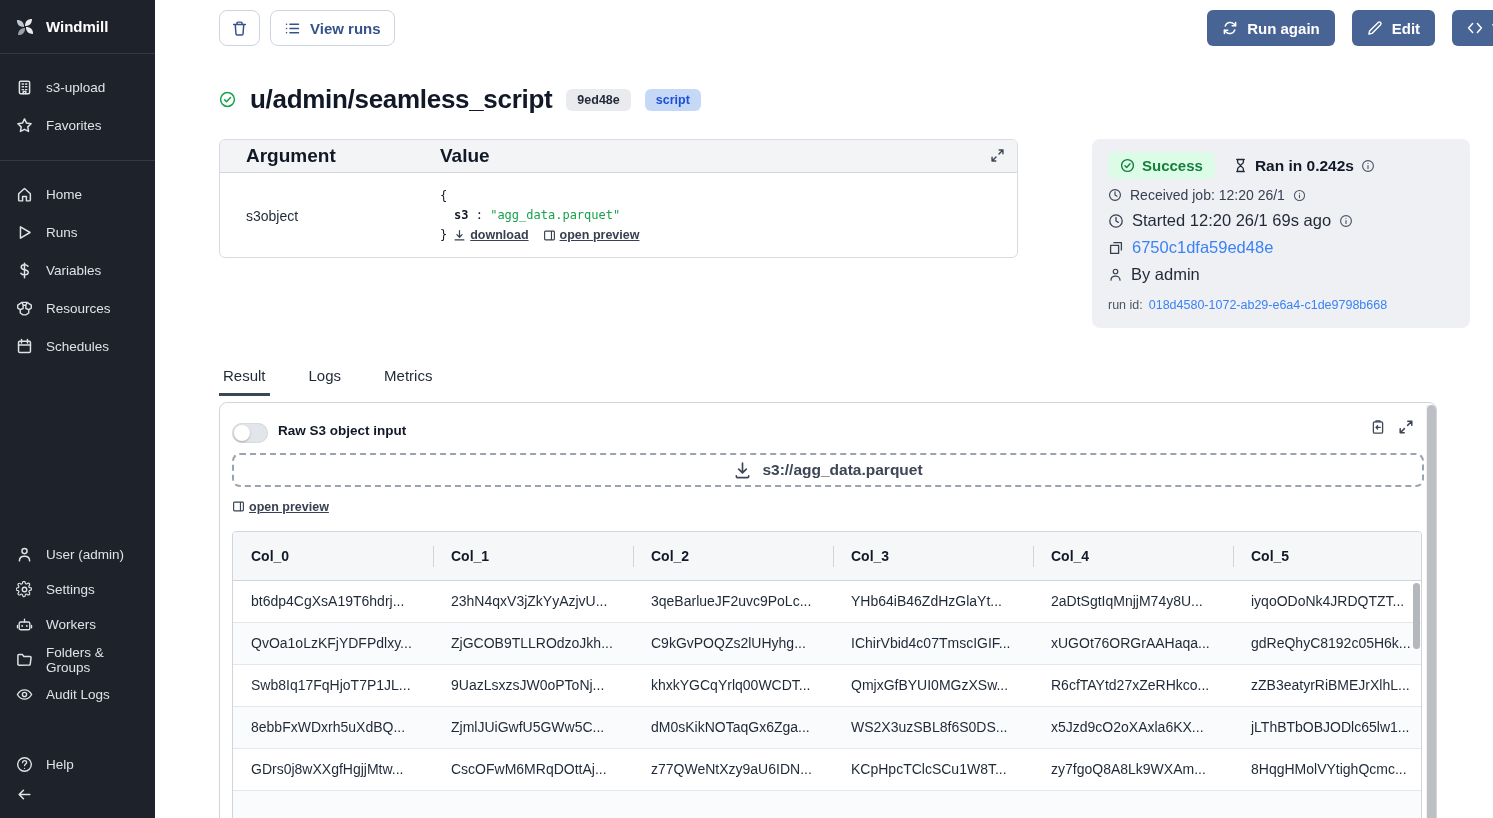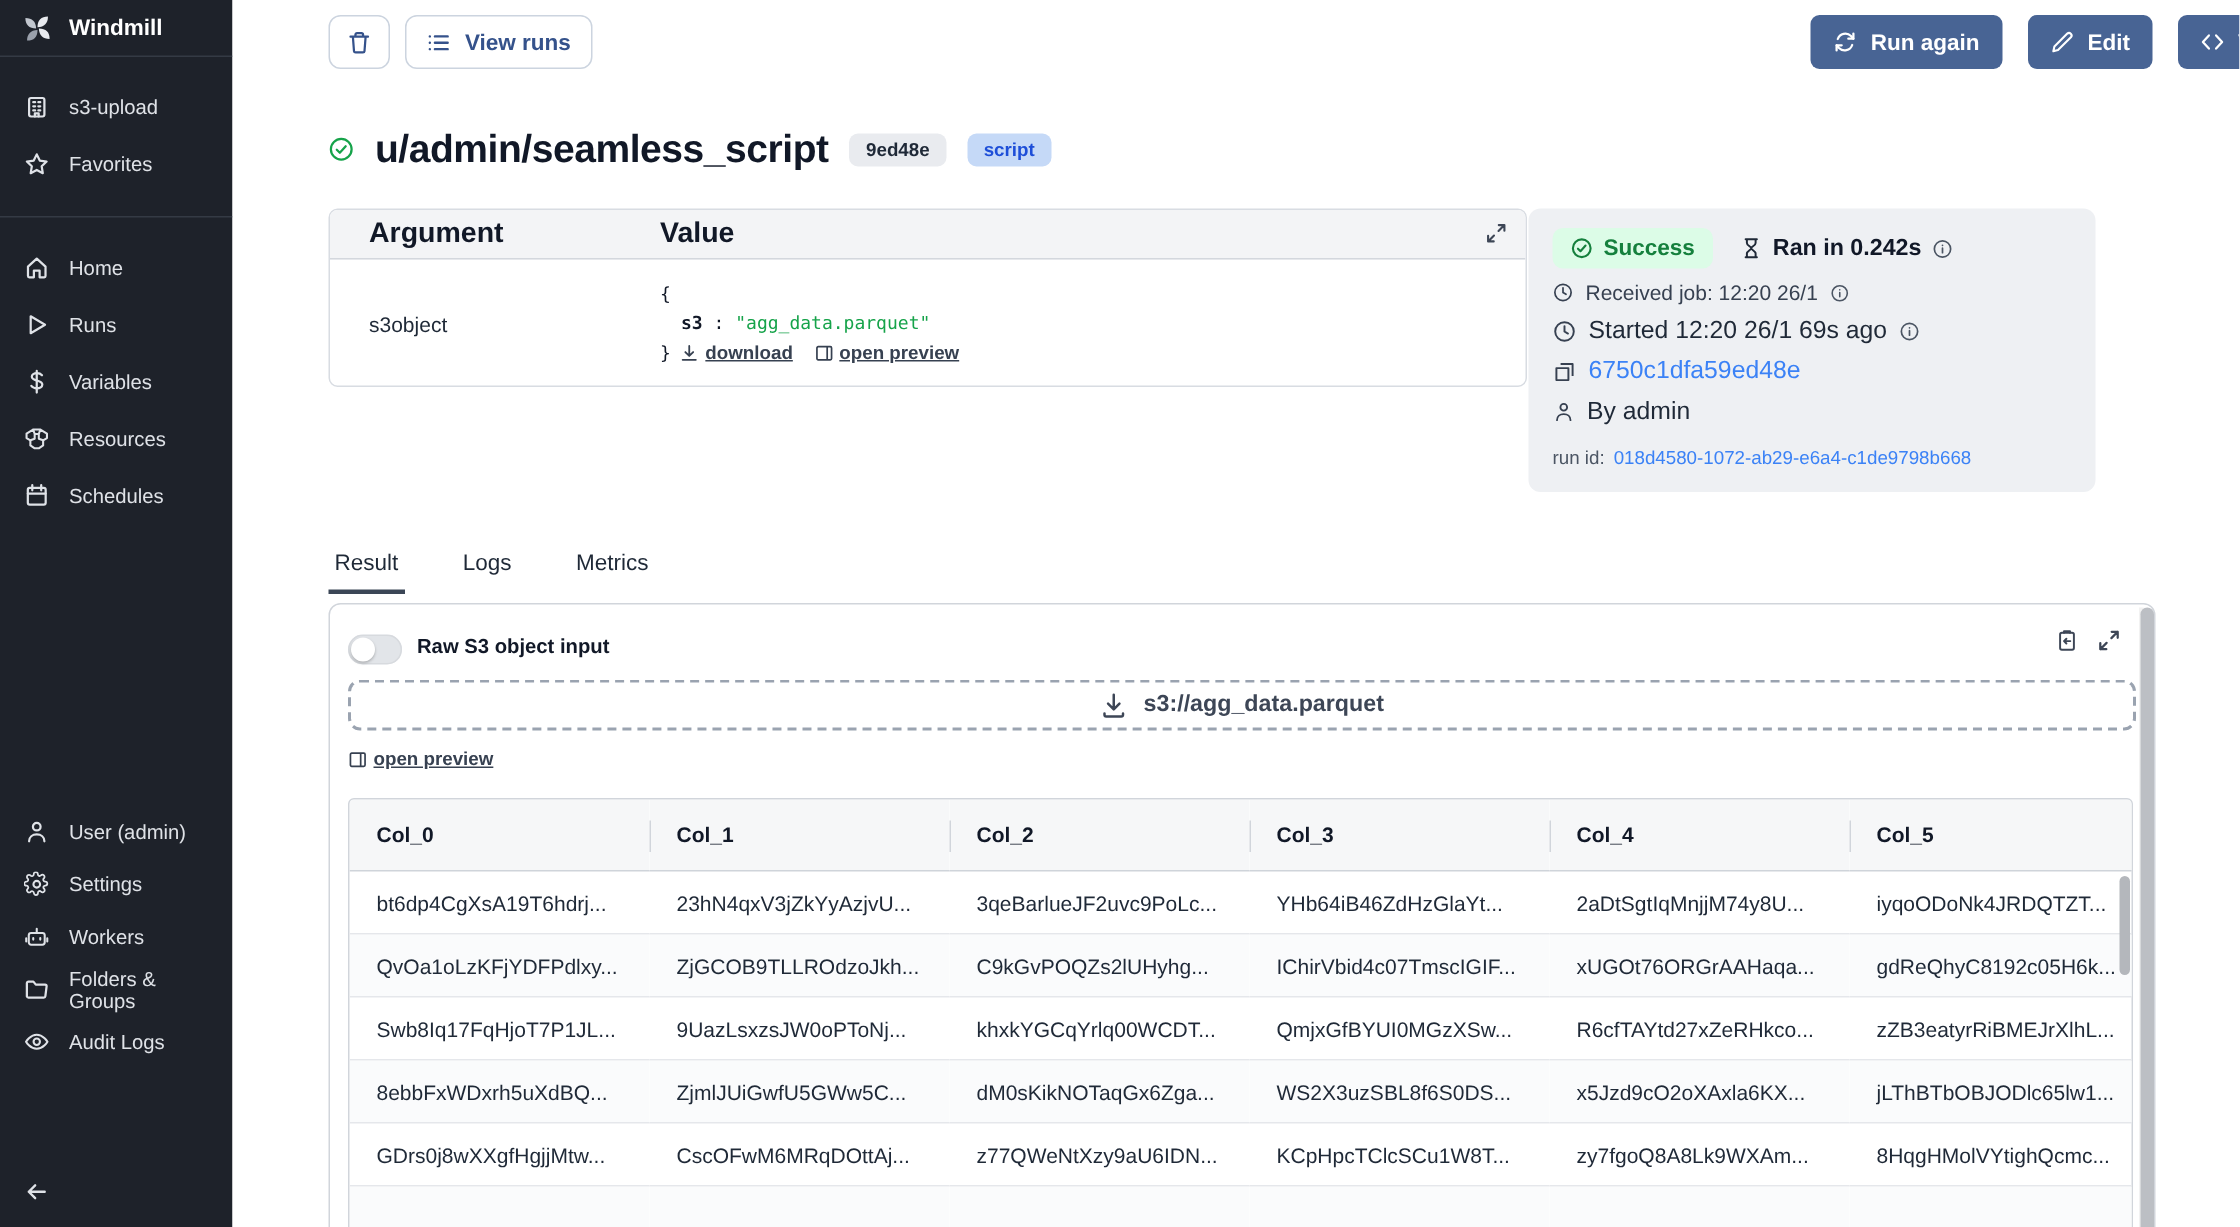--- a/index.html
+++ b/index.html
@@ -2,21 +2,21 @@
 <html><head>
 <meta charset="utf-8">
 <style>
   * { margin:0; padding:0; box-sizing:border-box; }
   html,body { width:1493px; height:818px; overflow:hidden; background:#fff;
     font-family:"Liberation Sans","DejaVu Sans",sans-serif; }
   .viewport { position:relative; width:1493px; height:818px; overflow:hidden; background:#fff; }
 
   
   .sidebar { position:absolute; left:0; top:0; width:155px; height:818px; background:#1e222a; color:#e5e7eb; }
-  .brand { display:flex; align-items:center; gap:10px; height:38px; padding:0 14px;
+  .brand { display:flex; align-items:center; gap:10px; height:54px; padding:0 14px;
     border-bottom:1px solid #343a44; font-weight:700; font-size:15px; color:#fff; }
   .side-group { padding:14px 0 16px 0; border-bottom:1px solid #343a44; }
   .side-item { display:flex; align-items:center; gap:13px; height:38px; padding:0 16px;
     font-size:13.5px; color:#dfe2e7; cursor:pointer; }
   .side-item.compact { height:35px; }
   .side-item svg { flex:0 0 auto; }
   .side-nav { margin-top:14px; }
   .side-bottom { position:absolute; bottom:106px; left:0; right:0; }
   .side-help { position:absolute; bottom:36px; left:0; right:0; }
   .side-collapse { position:absolute; bottom:6px; left:0; right:0; }
@@ -52,21 +52,21 @@
   .args-body .c1 { width:220px; padding-left:26px; font-size:14px; color:#1f2937; display:flex; align-items:center; }
   .args-json { font-family:"DejaVu Sans Mono","Liberation Mono",monospace; font-size:12px; color:#111827; line-height:1.6; }
   .args-json .k { font-weight:700; }
   .args-json .str { color:#16a34a; }
   .json-links { display:inline-flex; align-items:center; gap:14px; margin-left:6px;
     font-family:"Liberation Sans",sans-serif; }
   .mini-link { display:inline-flex; gap:4px; font-size:12.5px; font-weight:700;
     color:#374151; text-decoration:underline; cursor:pointer; }
 
   
-  .status-card { position:absolute; left:864px; top:139px; width:378px; background:#eef0f3;
+  .status-card { position:absolute; left:937px; top:139px; width:378px; background:#eef0f3;
     border-radius:8px; padding:13px 16px 16px 16px; }
   .st-row { display:flex; align-items:center; gap:8px; margin-bottom:8px; color:#1f2937; }
   .success-badge { display:inline-flex; align-items:center; gap:7px; background:#dcfce7; color:#15803d;
     font-size:15px; font-weight:700; padding:5px 12px; border-radius:7px; }
   .ran-in { display:flex; align-items:center; gap:7px; margin-left:10px; font-size:15.5px; font-weight:700; color:#111827; }
   .st-small { font-size:14px; color:#374151; }
   .st-big { font-size:16.5px; color:#1f2937; }
   .link { color:#3b82f6; cursor:pointer; }
   .st-runid { margin-top:14px; margin-bottom:0; font-size:12.5px; color:#4b5563; }
   .info-i { color:#4b5563; }
@@ -237,20 +237,32 @@
         <span class="icon">
           <svg width="17" height="17" viewBox="0 0 16 16" fill="none" stroke="#dfe2e7" stroke-width="1.3">
             <path d="M1.3 8S3.8 3.6 8 3.6 14.7 8 14.7 8 12.2 12.4 8 12.4 1.3 8 1.3 8z"></path>
             <circle cx="8" cy="8" r="2"></circle>
           </svg>
         </span>
         <span>Audit Logs</span>
       </div>
     </div>
 
+    <div class="side-help">
+      <div class="side-item compact">
+        <span class="icon">
+          <svg width="17" height="17" viewBox="0 0 16 16" fill="none" stroke="#dfe2e7" stroke-width="1.3" stroke-linecap="round">
+            <circle cx="8" cy="8" r="6.4"></circle>
+            <path d="M6.2 6.1c.2-1 1-1.7 1.9-1.7 1.1 0 1.9.8 1.9 1.7 0 1.4-1.8 1.5-1.9 2.8"></path>
+            <path d="M8 11.6h.01"></path>
+          </svg>
+        </span>
+        <span>Help</span>
+      </div>
+    </div>
 
     <div class="side-collapse">
       <div class="side-item compact">
         <span class="icon">
           <svg width="17" height="17" viewBox="0 0 16 16" fill="none" stroke="#dfe2e7" stroke-width="1.5" stroke-linecap="round" stroke-linejoin="round">
             <path d="M13 8H3M7 4 3 8l4 4"></path>
           </svg>
         </span>
       </div>
     </div>

